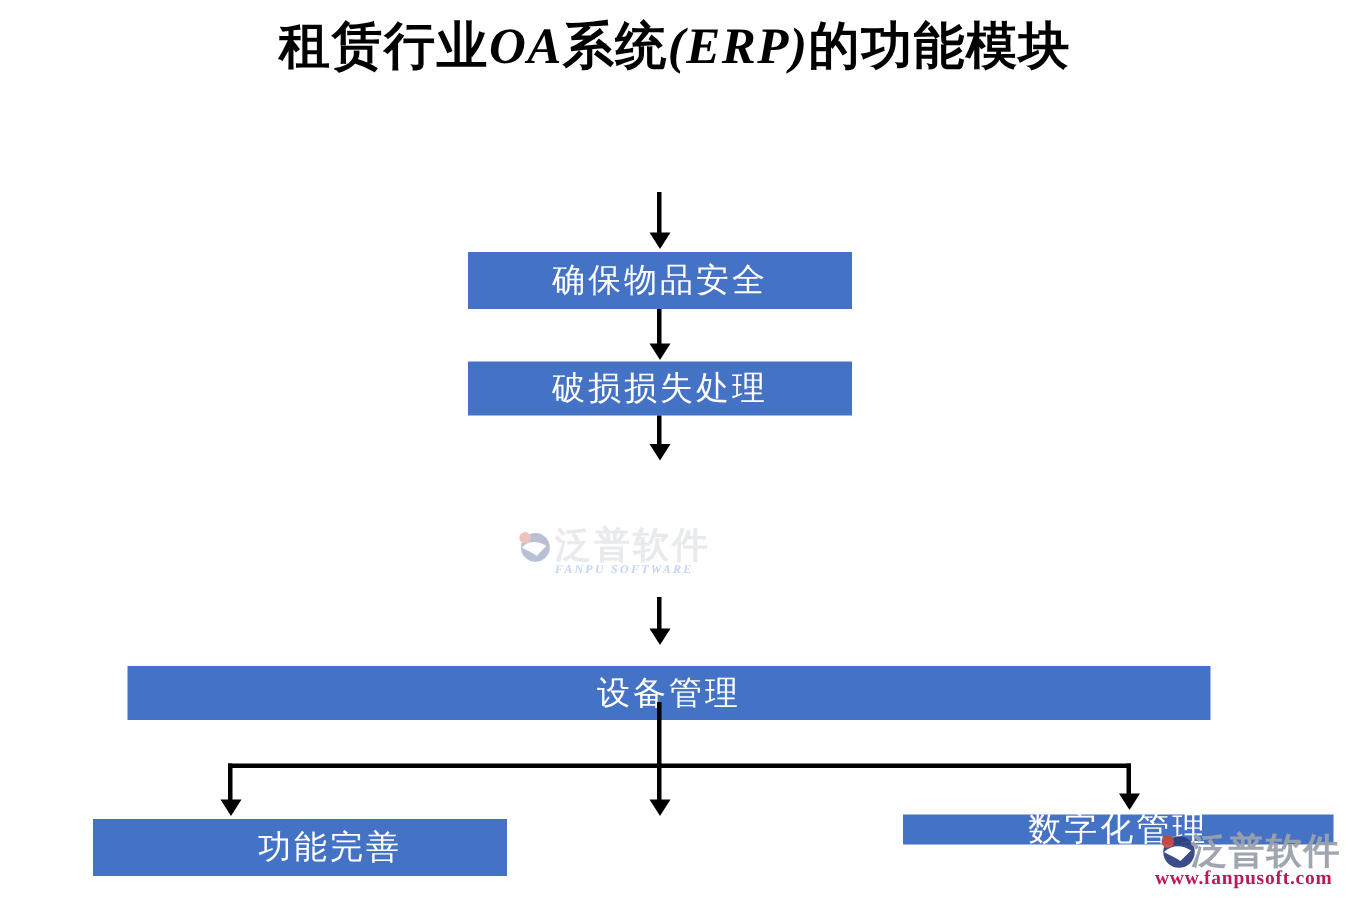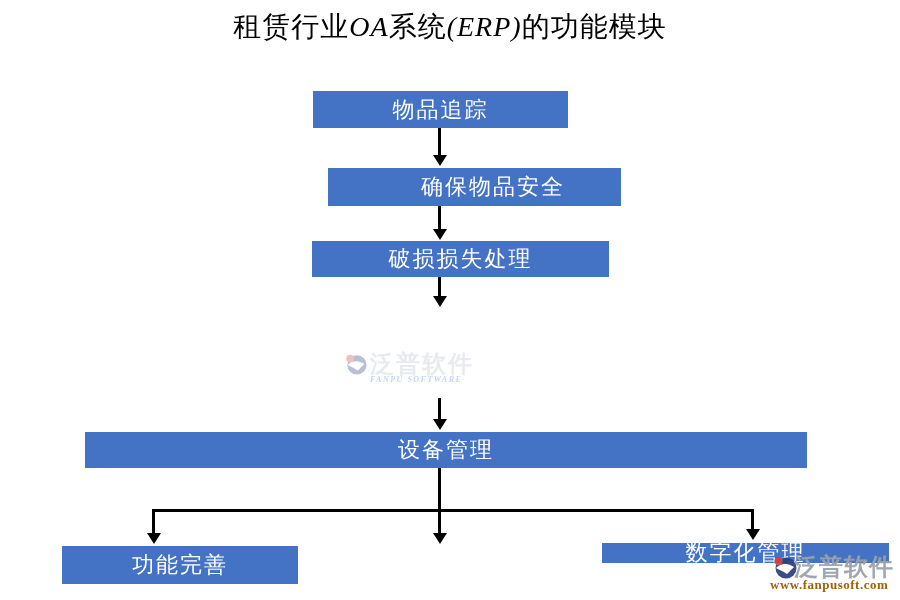--- a/index.html
+++ b/index.html
@@ -2,21 +2,21 @@
 <html><head>
 <meta charset="utf-8">
 <style>
   html,body{margin:0;padding:0;background:#fff;}
   .canvas{
     position:relative;width:900px;height:600px;background:#ffffff;overflow:hidden;
     font-family:"Liberation Serif","DejaVu Serif",serif;
   }
   .title{
     position:absolute;left:0;top:8px;width:100%;text-align:center;
-    font-size:28px;font-weight:400;color:#000;letter-spacing:1px;white-space:nowrap;
+    font-size:34px;font-weight:700;color:#000;letter-spacing:1px;white-space:nowrap;
   }
   .title .lat{font-style:italic;}
   .node{
     position:absolute;background:#4472C4;color:#fff;
     display:flex;align-items:center;justify-content:center;
     font-size:22px;letter-spacing:2px;white-space:nowrap;
   }
   .diamond{
     clip-path:polygon(50% 0%,100% 50%,50% 100%,0% 50%);
   }
@@ -32,39 +32,38 @@
   .wm-diamond .logo{opacity:.32;}
   .wm-d-text{display:flex;flex-direction:column;}
   .wm-d-brand{font-size:24px;font-weight:700;color:#aeb6c2;opacity:.28;letter-spacing:2px;line-height:22px;}
   .wm-d-caption{font-size:8px;font-weight:700;color:#9db8e8;opacity:.6;letter-spacing:1.5px;line-height:9px;font-style:italic;}
   
   .wm-br{position:absolute;left:763px;top:548px;pointer-events:none;}
   .wm-br .logo{position:absolute;left:10px;top:7px;opacity:.92;}
   .wm-brand{position:absolute;left:31px;top:3px;font-size:24px;font-weight:700;
     color:rgba(154,161,172,0.95);letter-spacing:1px;white-space:nowrap;}
   .wm-url{position:absolute;left:7px;top:29px;font-size:13px;font-weight:700;
-    color:#a16207;white-space:nowrap;letter-spacing:.5px;}
+    color:#be185d;white-space:nowrap;letter-spacing:.5px;}
   
   #n-tracking {left:313px;top:91px;width:255px;height:37px;}
-  #n-safety   {left:328px;top:168px;width:256px;height:38px;padding-left:37px;}
-  #n-damage   {left:312px;top:241px;width:297px;height:36px;text-align:right;}
+  #n-safety   {left:312px;top:168px;width:256px;height:38px;}
+  #n-damage   {left:312px;top:241px;width:256px;height:36px;text-align:right;}
   #n-monitor  {left:198px;top:308px;width:492px;height:90px;}
-  #n-equip    {left:85px;top:432px;width:722px;height:36px;}
-  #n-improve  {left:62px;top:546px;width:236px;height:38px;}
+  #n-equip    {left:85px;top:444px;width:722px;height:36px;}
+  #n-improve  {left:62px;top:546px;width:236px;height:38px;padding-left:40px;}
   #n-efficient{left:312px;top:546px;width:258px;height:38px;}
   #n-digital  {left:602px;top:543px;width:287px;height:20px;}
 </style>
 </head>
 <body>
 
 <div class="canvas">
 
   <div class="title"><span>租赁行业</span><span class="lat">OA</span><span>系统</span><span class="lat">(ERP)</span><span>的功能模块</span></div>
 
-  <div class="node" id="n-tracking">物品追踪</div>
   <div class="node" id="n-safety">确保物品安全</div>
   <div class="node" id="n-damage">破损损失处理</div>
   <div class="node" id="n-equip">设备管理</div>
   <div class="node" id="n-improve">功能完善</div>
   <div class="node" id="n-digital">数字化管理</div>
 
   <div class="vline" style="left:438px;top:128px;height:28px;"></div>
   <div class="ahead" style="left:433px;top:155px;"></div>
 
   <div class="vline" style="left:438px;top:206px;height:24px;"></div>

